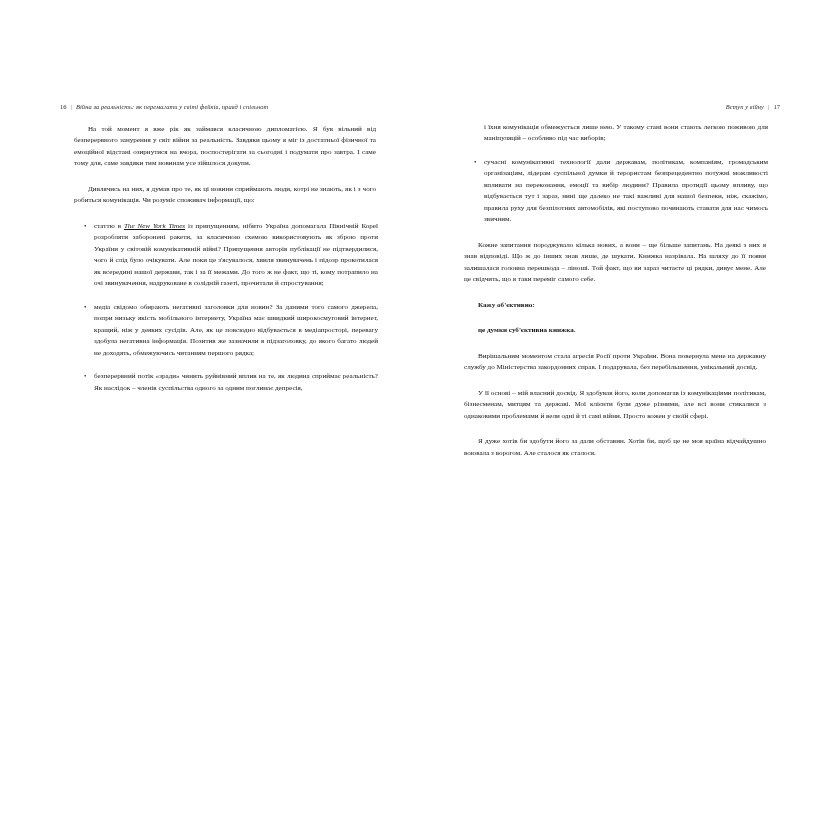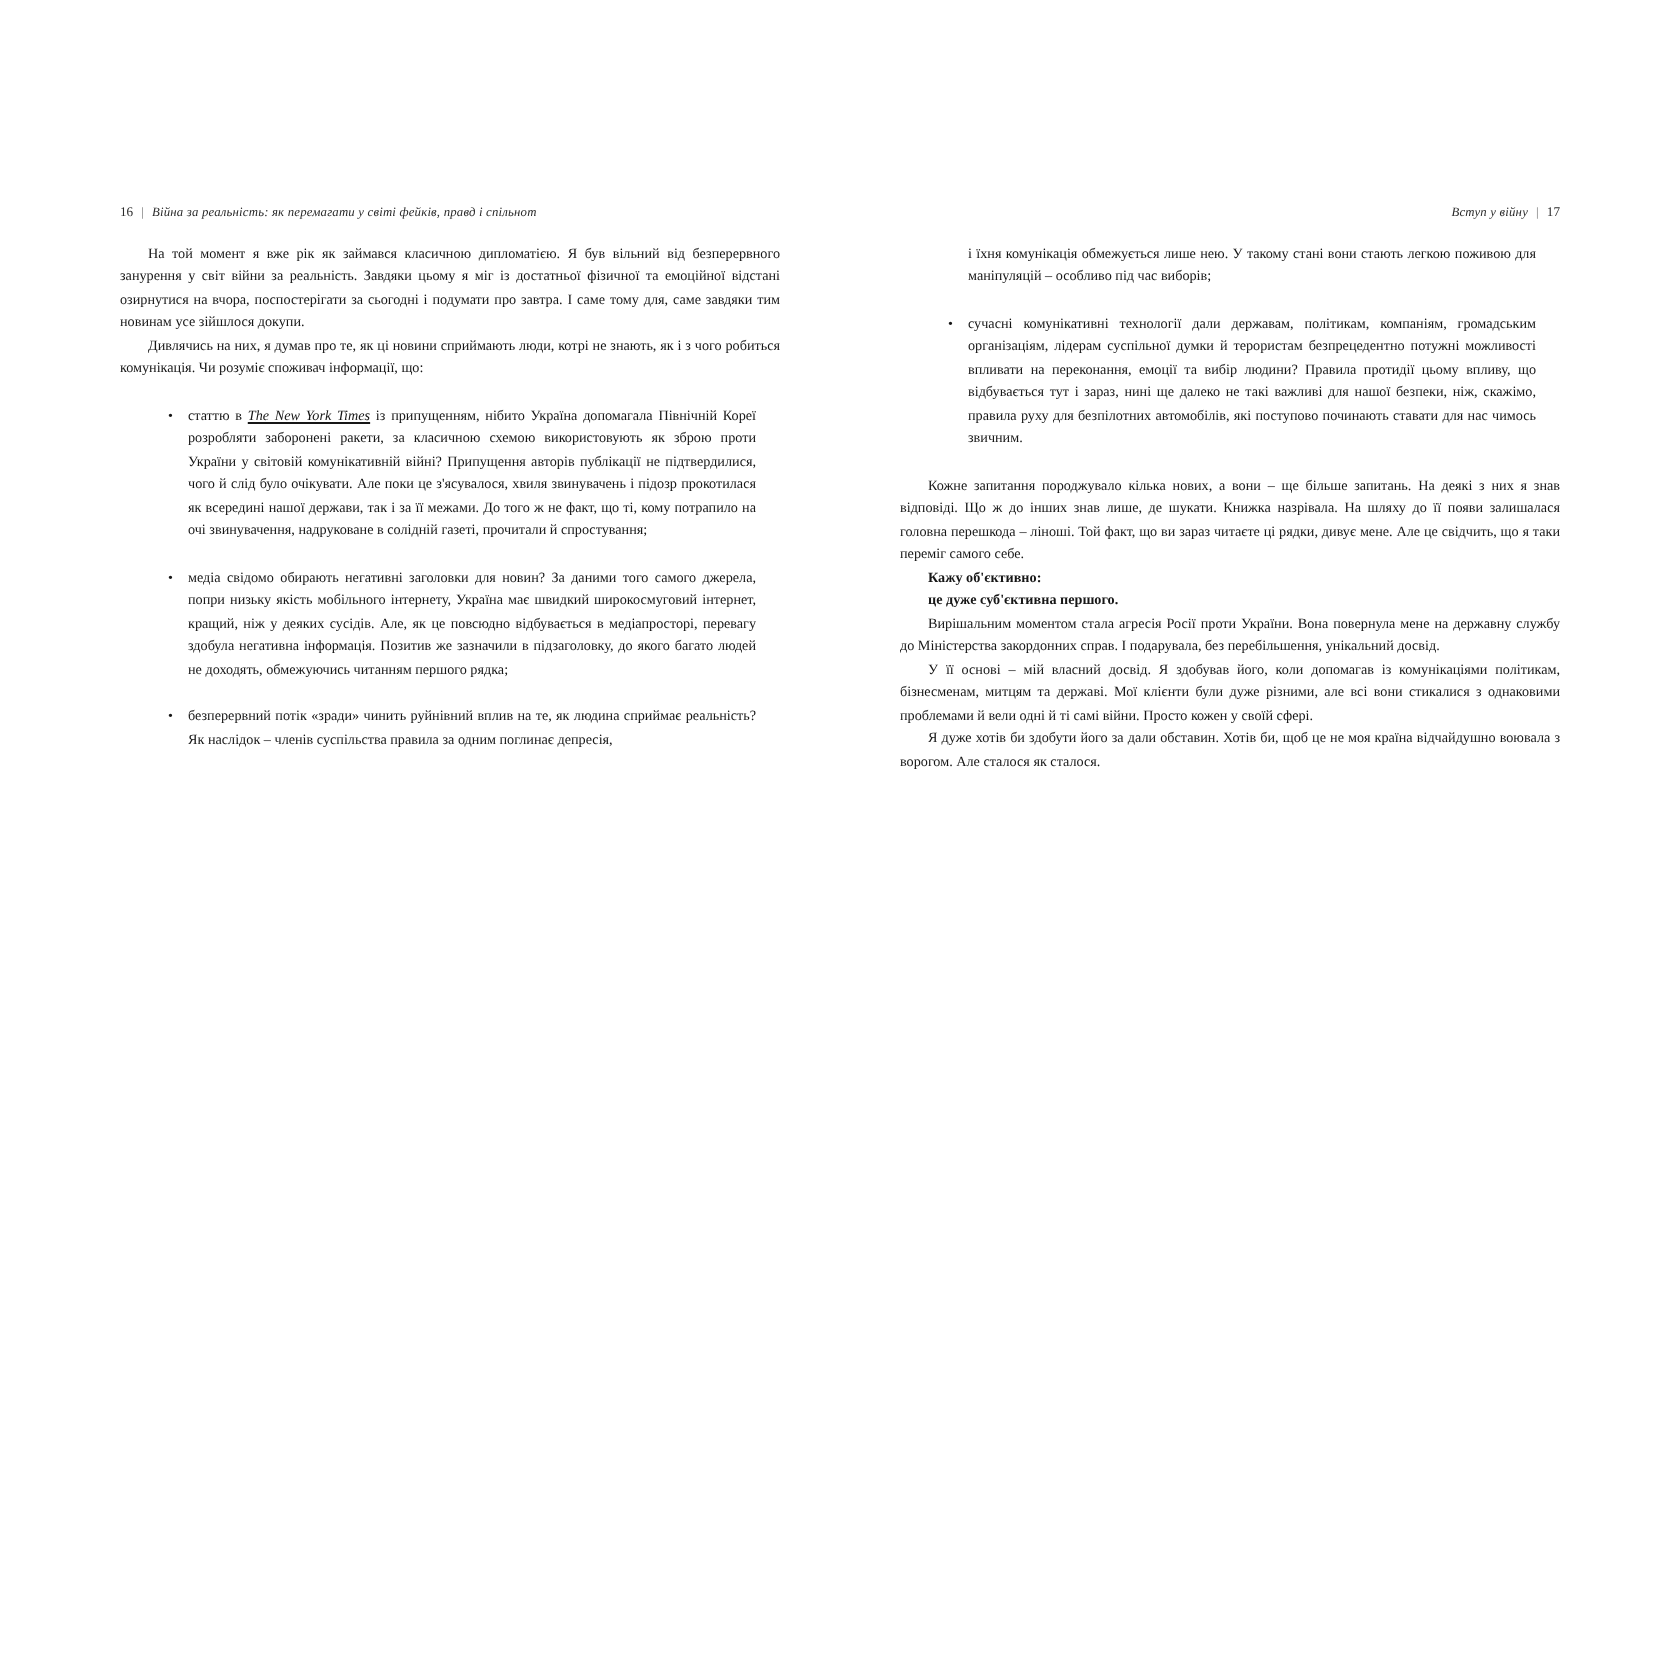--- a/index.html
+++ b/index.html
@@ -84,21 +84,21 @@
     margin-top: 12px;
     font-size: 7.1px;
     line-height: 1.62;
     text-align: justify;
     text-justify: inter-word;
     color: #161616;
     hyphens: auto;
   }
 
   .body p {
-    margin: 0;
+    margin: 14px;
     text-indent: 14px;
   }
 
   
   ul.bullets {
     margin: 0;
     padding: 0 0 0 0;
     list-style: none;
   }
   ul.bullets > li {
@@ -144,21 +144,21 @@
           <p data-name="paragraph">Дивлячись на них, я думав про те, як ці новини сприймають люди, котрі не знають, як і з чого робиться комунікація. Чи розуміє споживач інформації, що:</p>
 
           <ul class="bullets" data-name="bullet-list-left">
             <li data-name="list-item">
               <span data-name="list-item-lead">статтю в </span><span class="italic" data-name="list-item-title-italic">The New York Times</span><span data-name="list-item-rest"> із припущенням, нібито Україна допомагала Північній Кореї розробляти заборонені ракети, за класичною схемою використовують як зброю проти України у світовій комунікативній війні? Припущення авторів публікації не підтвердилися, чого й слід було очікувати. Але поки це з'ясувалося, хвиля звинувачень і підозр прокотилася як всередині нашої держави, так і за її межами. До того ж не факт, що ті, кому потрапило на очі звинувачення, надруковане в солідній газеті, прочитали й спростування;</span>
             </li>
             <li data-name="list-item">
               <span data-name="list-item-rest">медіа свідомо обирають негативні заголовки для новин? За даними того самого джерела, попри низьку якість мобільного інтернету, Україна має швидкий широкосмуговий інтернет, кращий, ніж у деяких сусідів. Але, як це повсюдно відбувається в медіапросторі, перевагу здобула негативна інформація. Позитив же зазначили в підзаголовку, до якого багато людей не доходять, обмежуючись читанням першого рядка;</span>
             </li>
             <li data-name="list-item">
-              <span data-name="list-item-rest">безперервний потік «зради» чинить руйнівний вплив на те, як людина сприймає реальність? Як наслідок – членів суспільства правила за одним поглинає депресія,</span>
+              <span data-name="list-item-rest">безперервний потік «зради» чинить руйнівний вплив на те, як людина сприймає реальність? Як наслідок – членів суспільства одного за одним поглинає депресія,</span>
             </li>
           </ul>
         </div>
       </div>
 
       <div class="page" data-name="page-right">
         <div class="runhead right" data-name="running-head-right">
           <span data-name="running-head-title-right">Вступ у війну</span>
           <span class="sep" data-name="folio-separator-right">|</span>
           <span class="folio" data-name="folio-right">17</span>
@@ -171,21 +171,21 @@
               <span data-name="list-item-text">і їхня комунікація обмежується лише нею. У такому стані вони стають легкою поживою для маніпуляцій – особливо під час виборів;</span>
             </li>
             <li data-name="list-item">
               <span data-name="list-item-text">сучасні комунікативні технології дали державам, політикам, компаніям, громадським організаціям, лідерам суспільної думки й терористам безпрецедентно потужні можливості впливати на переконання, емоції та вибір людини? Правила протидії цьому впливу, що відбувається тут і зараз, нині ще далеко не такі важливі для нашої безпеки, ніж, скажімо, правила руху для безпілотних автомобілів, які поступово починають ставати для нас чимось звичним.</span>
             </li>
           </ul>
 
           <p data-name="paragraph">Кожне запитання породжувало кілька нових, а вони – ще більше запитань. На деякі з них я знав відповіді. Що ж до інших знав лише, де шукати. Книжка назрівала. На шляху до її появи залишалася головна перешкода – ліноші. Той факт, що ви зараз читаєте ці рядки, дивує мене. Але це свідчить, що я таки переміг самого себе.</p>
 
           <p class="center-head" data-name="section-heading-line-1">Кажу об'єктивно:</p>
-          <p class="center-head" data-name="section-heading-line-2">це дуже суб'єктивна першого.</p>
+          <p class="center-head" data-name="section-heading-line-2">це думки суб'єктивна книжка.</p>
 
           <p data-name="paragraph">Вирішальним моментом стала агресія Росії проти України. Вона повернула мене на державну службу до Міністерства закордонних справ. І подарувала, без перебільшення, унікальний досвід.</p>
           <p data-name="paragraph">У її основі – мій власний досвід. Я здобував його, коли допомагав із комунікаціями політикам, бізнесменам, митцям та державі. Мої клієнти були дуже різними, але всі вони стикалися з однаковими проблемами й вели одні й ті самі війни. Просто кожен у своїй сфері.</p>
           <p data-name="paragraph">Я дуже хотів би здобути його за дали обставин. Хотів би, щоб це не моя країна відчайдушно воювала з ворогом. Але сталося як сталося.</p>
         </div>
       </div>
 
     </div>
   </div>
 </div>

